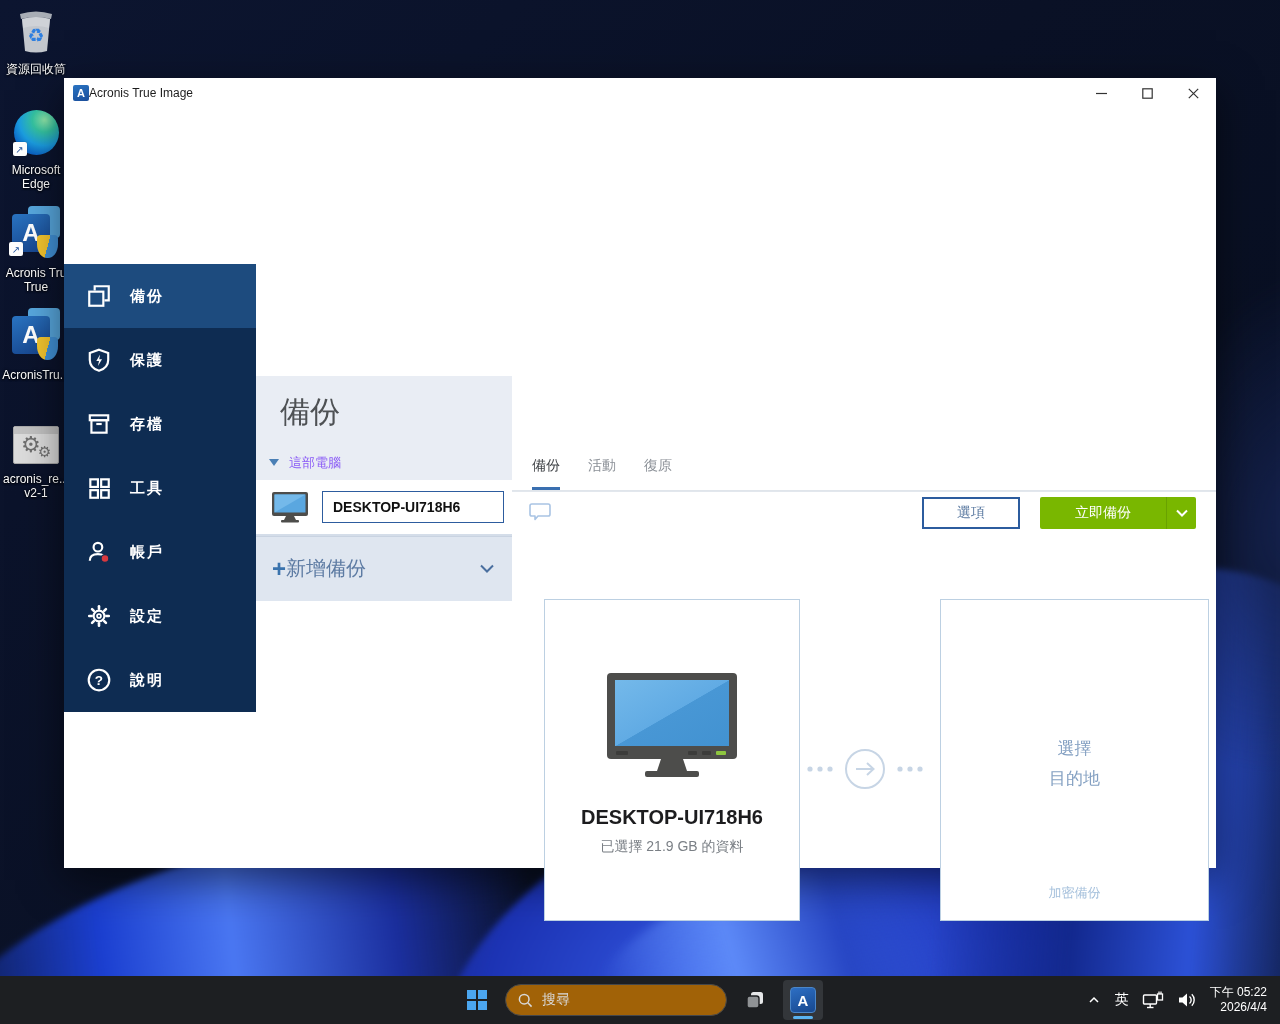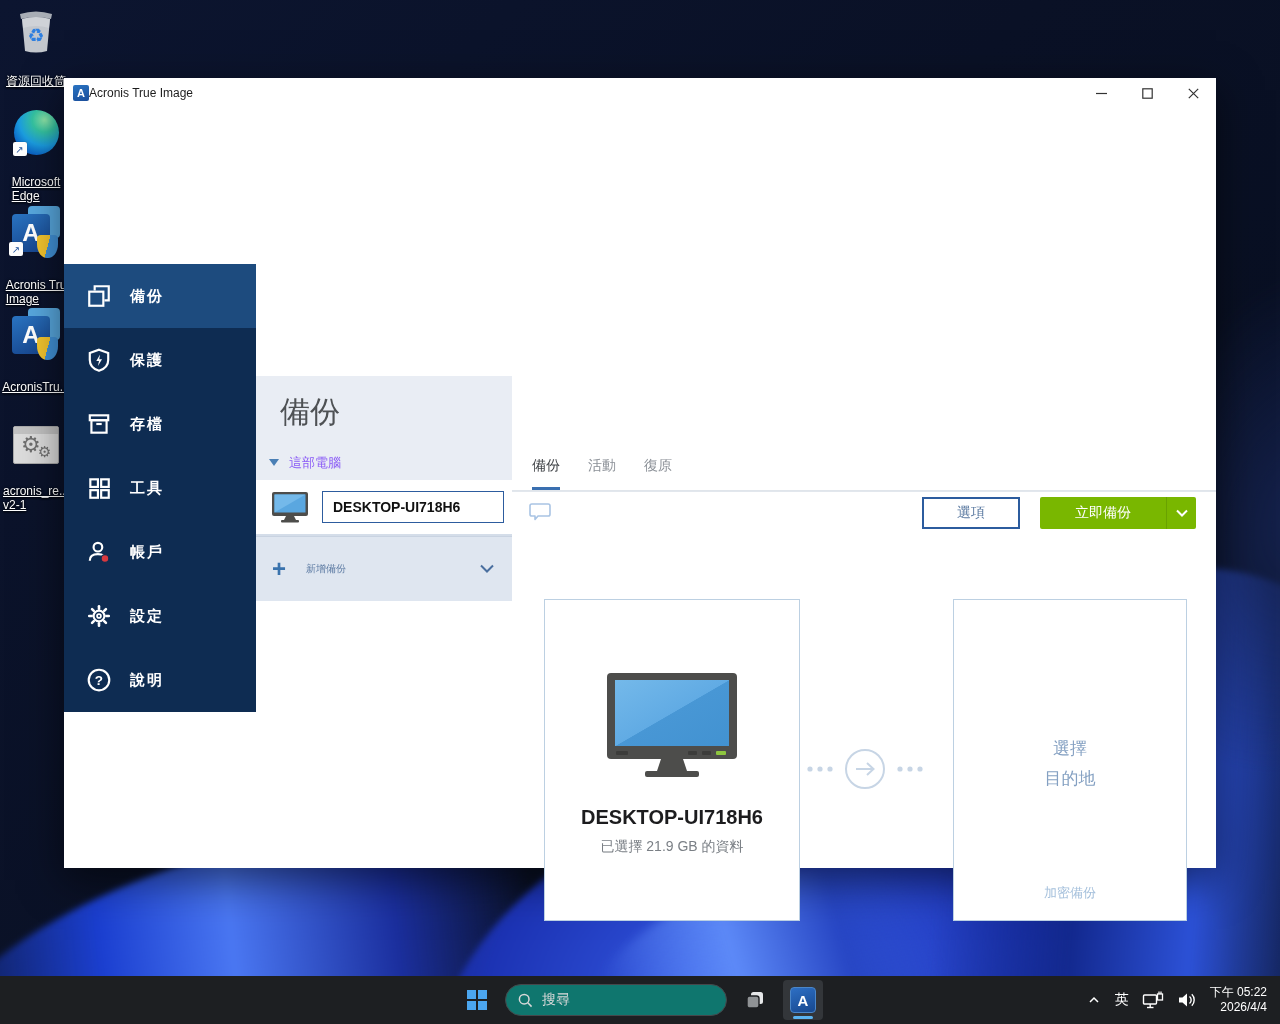--- a/index.html
+++ b/index.html
@@ -15,22 +15,22 @@
     background:radial-gradient(ellipse at 42% 38%,#3a62ee 0%,#1c33b4 42%,rgba(10,16,60,0) 70%); }
   .petal.p3 { left:900px; top:560px; width:520px; height:620px; transform:rotate(24deg);
     background:linear-gradient(70deg,transparent 18%,#13298f 38%,#2c51d6 55%,transparent 76%); }
   .petal.p4 { left:1130px; top:260px; width:340px; height:520px; transform:rotate(12deg);
     background:radial-gradient(ellipse at 50% 50%,#15224e 0%,rgba(10,16,40,0) 70%); }
   .petal.p5 { left:560px; top:880px; width:420px; height:260px; transform:rotate(-20deg);
     background:linear-gradient(95deg,transparent 15%,#5d8af8 45%,#2746c4 70%,transparent 90%); filter:blur(5px);}
 
   
   .dicon { position:absolute; left:2px; width:68px; display:flex; flex-direction:column; align-items:center; cursor:default; }
-  .dicon .dlabel { margin-top:20px; font-size:12px; color:#fff; text-align:left; line-height:14px;
-    text-shadow:0 1px 2px rgba(0,0,0,.9),0 0 3px rgba(0,0,0,.7);text-decoration:underline; }
+  .dicon .dlabel { margin-top:8px; font-size:12px; color:#fff; text-align:center; line-height:14px;
+    text-shadow:0 1px 2px rgba(0,0,0,.9),0 0 3px rgba(0,0,0,.7); }
   .edge-circle { width:45px; height:45px; border-radius:50%;
     background:radial-gradient(circle at 68% 22%,#8fe6a8 0%,#35c4a2 26%,#1b9de0 55%,#0b62c4 78%,#0a4a9e 100%); position:relative; }
   .shortcut-badge { position:absolute; left:-1px; bottom:-1px; width:14px; height:14px; background:#fff; border-radius:2px;
     font-size:10px; color:#1d4f9c; display:flex; align-items:center; justify-content:center; box-shadow:0 0 1px rgba(0,0,0,.6); }
   .acronis-logo { position:relative; width:52px; height:52px; }
   .acronis-logo .back { position:absolute; right:2px; top:0; width:32px; height:32px; border-radius:4px; background:#58a8df; }
   .acronis-logo .front { position:absolute; left:2px; top:8px; width:38px; height:38px; border-radius:4px;
     background:linear-gradient(160deg,#2a74c2 0%,#16448c 100%); display:flex; align-items:center; justify-content:center;
     color:#fff; font-weight:bold; font-size:24px; }
   .acronis-logo .shield { position:absolute; right:4px; bottom:0; width:21px; height:23px;
@@ -67,53 +67,53 @@
   .group-row { display:flex; align-items:center; gap:10px; padding-left:13px; height:26px; margin-top:8px; cursor:pointer; }
   .tri-down { width:0; height:0; border-left:5px solid transparent; border-right:5px solid transparent; border-top:7px solid #4a7fb5; }
   .group-label { font-size:13px; color:#8b5cf6; }
   .list-row { margin-top:4px; height:56px; background:#fff; display:flex; align-items:center; padding-left:15px;
     border-bottom:2px solid #d4dde9; cursor:pointer; }
   .name-input { margin-left:13px; width:182px; height:32px; border:1px solid #2d5c9e; background:#fff;
     display:flex; align-items:center; padding-left:10px; font-size:14px; font-weight:bold; color:#111; }
   .panel-bottom { margin-top:auto; height:65px; border-top:1px solid #c9d3e1; background:#dfe6f0;
     display:flex; align-items:center; padding:0 18px 0 16px; cursor:pointer; }
   .plus-glyph { font-size:24px; color:#3a73ad; font-weight:bold; line-height:24px; }
-  .add-label { margin-left:20px; font-size:10px; color:#5d7ba3; }
+  .add-label { margin-left:0; font-size:20px; color:#5d7ba3; }
   .panel-bottom svg { margin-left:auto; }
 
   
   .main { flex:1; background:#fff; display:flex; flex-direction:column; min-width:0; }
   .tabs-row { display:flex; align-items:flex-end; gap:28px; padding:0 0 0 20px; height:64px; border-bottom:1px solid #e0e5eb; flex:0 0 64px; }
   .tab { font-size:14px; color:#8b9097; padding-bottom:12px; border-bottom:3px solid transparent; cursor:pointer; }
   .tab.active { color:#3f4246; border-bottom-color:#3a6fb0; }
   .content { position:relative; flex:1; }
   .card { position:absolute; top:108px; width:256px; height:322px; background:#fff; border:1px solid #bcd0e2; }
   .card.source { left:32px; cursor:pointer; }
-  .card.dest { left:441px; width:234px; cursor:pointer; }
+  .card.dest { left:428px; width:269px; cursor:pointer; }
   .src-monitor { position:absolute; left:50%; top:72px; transform:translateX(-50%); }
   .src-name { position:absolute; top:206px; width:100%; text-align:center; font-size:20px; font-weight:bold; color:#1c1c1e; }
   .src-sub { position:absolute; top:238px; width:100%; text-align:center; font-size:14px; color:#7a7f85; }
   .dest-text { position:absolute; top:134px; width:100%; text-align:center; font-size:17px; color:#84a0c2; line-height:30px; }
   .dest-enc { position:absolute; bottom:18px; width:100%; text-align:center; font-size:13px; color:#a5c0dc; cursor:pointer; }
   .flow-arrow { position:absolute; left:293px; top:256px; }
 
   .bottom-bar { height:58px; border-top:1px solid #e2e7ed; display:flex; align-items:center; padding:0 20px 16px 16px; flex:0 0 58px; }
   .btn-options { margin-left:auto; width:98px; height:32px; border:2px solid #2c5c9e; background:#fff; color:#5b7aa1;
     font-size:14px; display:flex; align-items:center; justify-content:center; cursor:pointer; }
   .btn-green { margin-left:20px; height:32px; display:flex; border-radius:2px; overflow:hidden; cursor:pointer; }
   .btn-green .gmain { width:126px; background:#79b700; color:#fff; font-size:14px; display:flex; align-items:center; justify-content:center; }
   .btn-green .gcaret { width:30px; background:#79b700; border-left:1px solid #69a200; display:flex; align-items:center; justify-content:center; }
 
   
   .taskbar { position:absolute; left:0; bottom:0; width:1280px; height:48px; background:#1d1f22; display:flex; align-items:center; }
   .tb-center { position:absolute; left:50%; top:0; height:48px; transform:translateX(-50%); display:flex; align-items:center; gap:8px; }
   .tb-btn { width:40px; height:40px; border-radius:4px; display:flex; align-items:center; justify-content:center; position:relative; cursor:pointer; }
   .winlogo { display:grid; grid-template-columns:9px 9px; grid-template-rows:9px 9px; gap:2px; }
   .winlogo div { background:#4ba6f0; }
-  .search-pill { width:222px; height:32px; border-radius:16px; background:#0f766e; border:1px solid #45474a;
+  .search-pill { width:222px; height:32px; border-radius:16px; background:#a16207; border:1px solid #45474a;
     display:flex; align-items:center; padding-left:12px; gap:9px; cursor:pointer; }
   .search-pill .stxt { font-size:14px; color:#d9d9d9; }
   .tb-acronis { background:#33363a; }
   .tb-acronis .mini { width:26px; height:26px; border-radius:4px; background:linear-gradient(160deg,#2d6fc4,#17488f);
     display:flex; align-items:center; justify-content:center; color:#fff; font-weight:bold; font-size:15px; border:1px solid #4b86c8; }
   .tb-underline { position:absolute; bottom:1px; left:50%; transform:translateX(-50%); width:20px; height:3px; border-radius:2px; background:#5ab3f0; }
   .tray { position:absolute; right:0; top:0; height:48px; display:flex; align-items:center; gap:13px; padding-right:13px; }
   .tray .ime { color:#fff; font-size:14px; }
   .clock { text-align:right; color:#fff; font-size:12px; line-height:15px; cursor:default; }
 </style>
@@ -152,21 +152,21 @@
 
   <div class="dicon" style="top:206px;">
     <div class="acronis-logo">
       <div class="back"></div>
       <div class="front">A</div>
       <div class="shield"></div>
       <div class="shortcut-badge" style="bottom:2px;">↗</div>
     </div>
     <div class="dlabel">
       <span>Acronis Tru</span><br>
-      <span>Image</span>
+      <span>True</span>
     </div>
   </div>
 
   <div class="dicon" style="top:308px;">
     <div class="acronis-logo">
       <div class="back"></div>
       <div class="front">A</div>
       <div class="shield"></div>
     </div>
     <div class="dlabel"><span>AcronisTru...</span></div>

